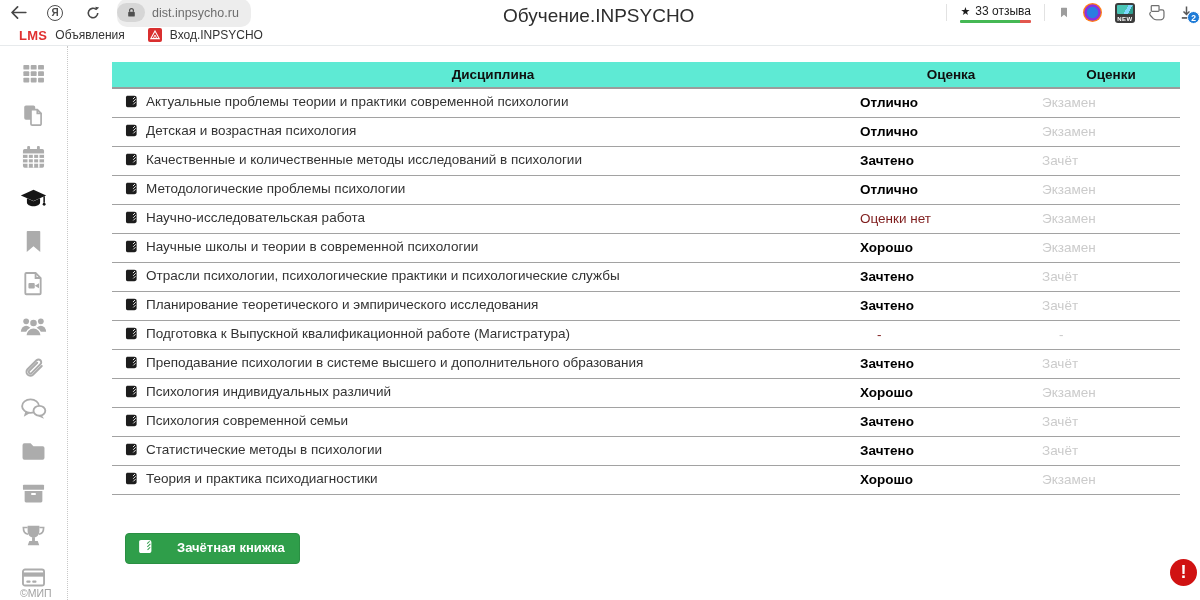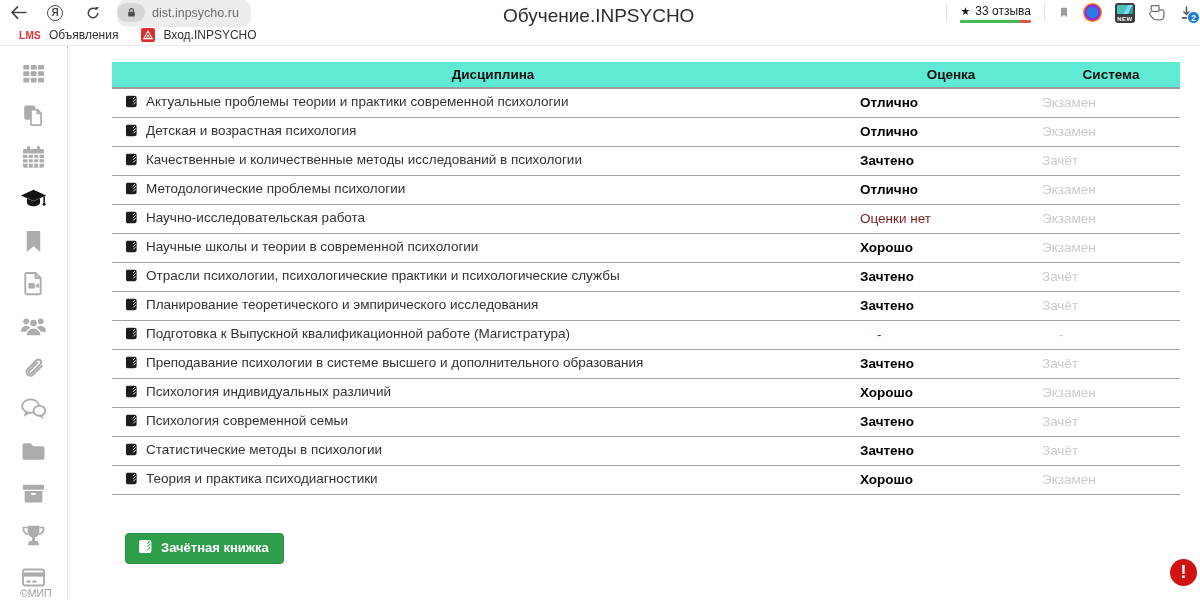--- a/index.html
+++ b/index.html
@@ -41,21 +41,21 @@
   .hand-btn svg { width:18px; height:17px; color:#6f6f6f; }
   .dl-btn { position:relative; cursor:pointer; }
   .dl-btn svg { width:15px; height:15px; color:#585858; }
   .dl-badge { position:absolute; right:-6px; bottom:-4px; width:13px; height:13px; border-radius:50%;
     background:#1e7bd7; color:#fff; font-size:8.5px; font-weight:bold;
     display:flex; align-items:center; justify-content:center; border:1px solid #fff; }
 
   
   .bmbar { height:21px; display:flex; align-items:center; padding-left:19px;
     border-bottom:1px solid #e7eaec; font-size:12px; color:#333; background:#fff; }
-  .lms-logo { color:#e03030; font-weight:bold; font-size:10px; letter-spacing:.3px; }
+  .lms-logo { color:#e03030; font-weight:bold; font-size:13px; letter-spacing:.3px; }
   .bm-label { margin-left:8px; cursor:pointer; }
   .mip-fav { width:14px; height:14px; background:#d92f2f; border-radius:2px; margin-left:23px;
     display:flex; align-items:center; justify-content:center; }
   .mip-fav svg { width:10px; height:10px; }
 
   
   .main { display:flex; height:554px; }
   .sidebar { width:68px; border-right:1px dotted #c8c8c8; position:relative;
     display:flex; flex-direction:column; align-items:center; padding-top:6px; }
   .side-item { height:42px; width:100%; display:flex; align-items:center; justify-content:center;
@@ -75,21 +75,21 @@
   tbody td { height:29px; border-bottom:1px solid #a2a2a2; font-size:13.5px; vertical-align:middle; }
   td.c-title { color:#333; padding-left:13px; white-space:nowrap; overflow:hidden; }
   .book-ic { display:inline-block; vertical-align:-2px; margin-right:8px; color:#1d1d1d; --page:#fff; }
   .book-ic svg { width:13px; height:13px; }
   td.c-grade { font-weight:bold; color:#000; }
   td.c-system { color:#cbcbcb; }
   td.muted { color:#7f1d1d; font-weight:normal; }
   td.dash { padding-left:17px; }
 
   
-  .gradebook-btn { margin:38px 0 0 57px; display:inline-flex; align-items:center; gap:8px;
+  .gradebook-btn { margin:38px 0 0 57px; display:inline-flex; align-items:center; gap:24px;
     background:#2f9e4a; border:1px solid #2a8f43; color:#fff; font-weight:bold; font-size:13px;
     padding:5px 14px 6px 12px; border-radius:4px; cursor:pointer;
     font-family:"Liberation Sans", sans-serif; }
   .gradebook-btn .book-ic { color:#fff; --page:#2f9e4a; margin-right:0; }
   .gradebook-btn .book-ic svg { width:15px; height:15px; }
   .alert-circle { position:absolute; right:3px; bottom:14px; width:27px; height:27px; border-radius:50%;
     background:#d01212; color:#fff; display:flex; align-items:center; justify-content:center;
     font-size:18px; font-weight:bold; cursor:pointer; }
 </style>
 </head>
@@ -360,21 +360,21 @@
       <table class="disc">
         <colgroup>
             <col class="c1">
             <col class="c2">
             <col class="c3">
           </colgroup>
         <thead>
           <tr>
             <th class="h1">Дисциплина</th>
             <th>Оценка</th>
-            <th>Система</th>
+            <th>Оценки</th>
           </tr>
         </thead>
         <tbody>
   <tr>
     <td class="c-title">
       <span class="book-ic"><svg viewBox="0 0 16 16">
                     <use href="#ic-book"></use>
                   </svg></span><span class="rt">Актуальные проблемы теории и практики современной психологии</span>
     </td>
     <td class="c-grade">Отлично</td>

